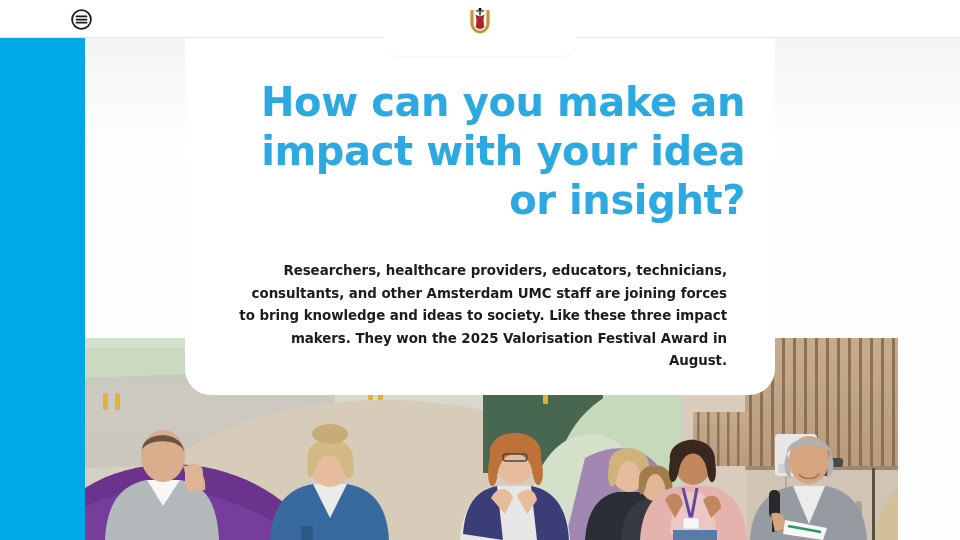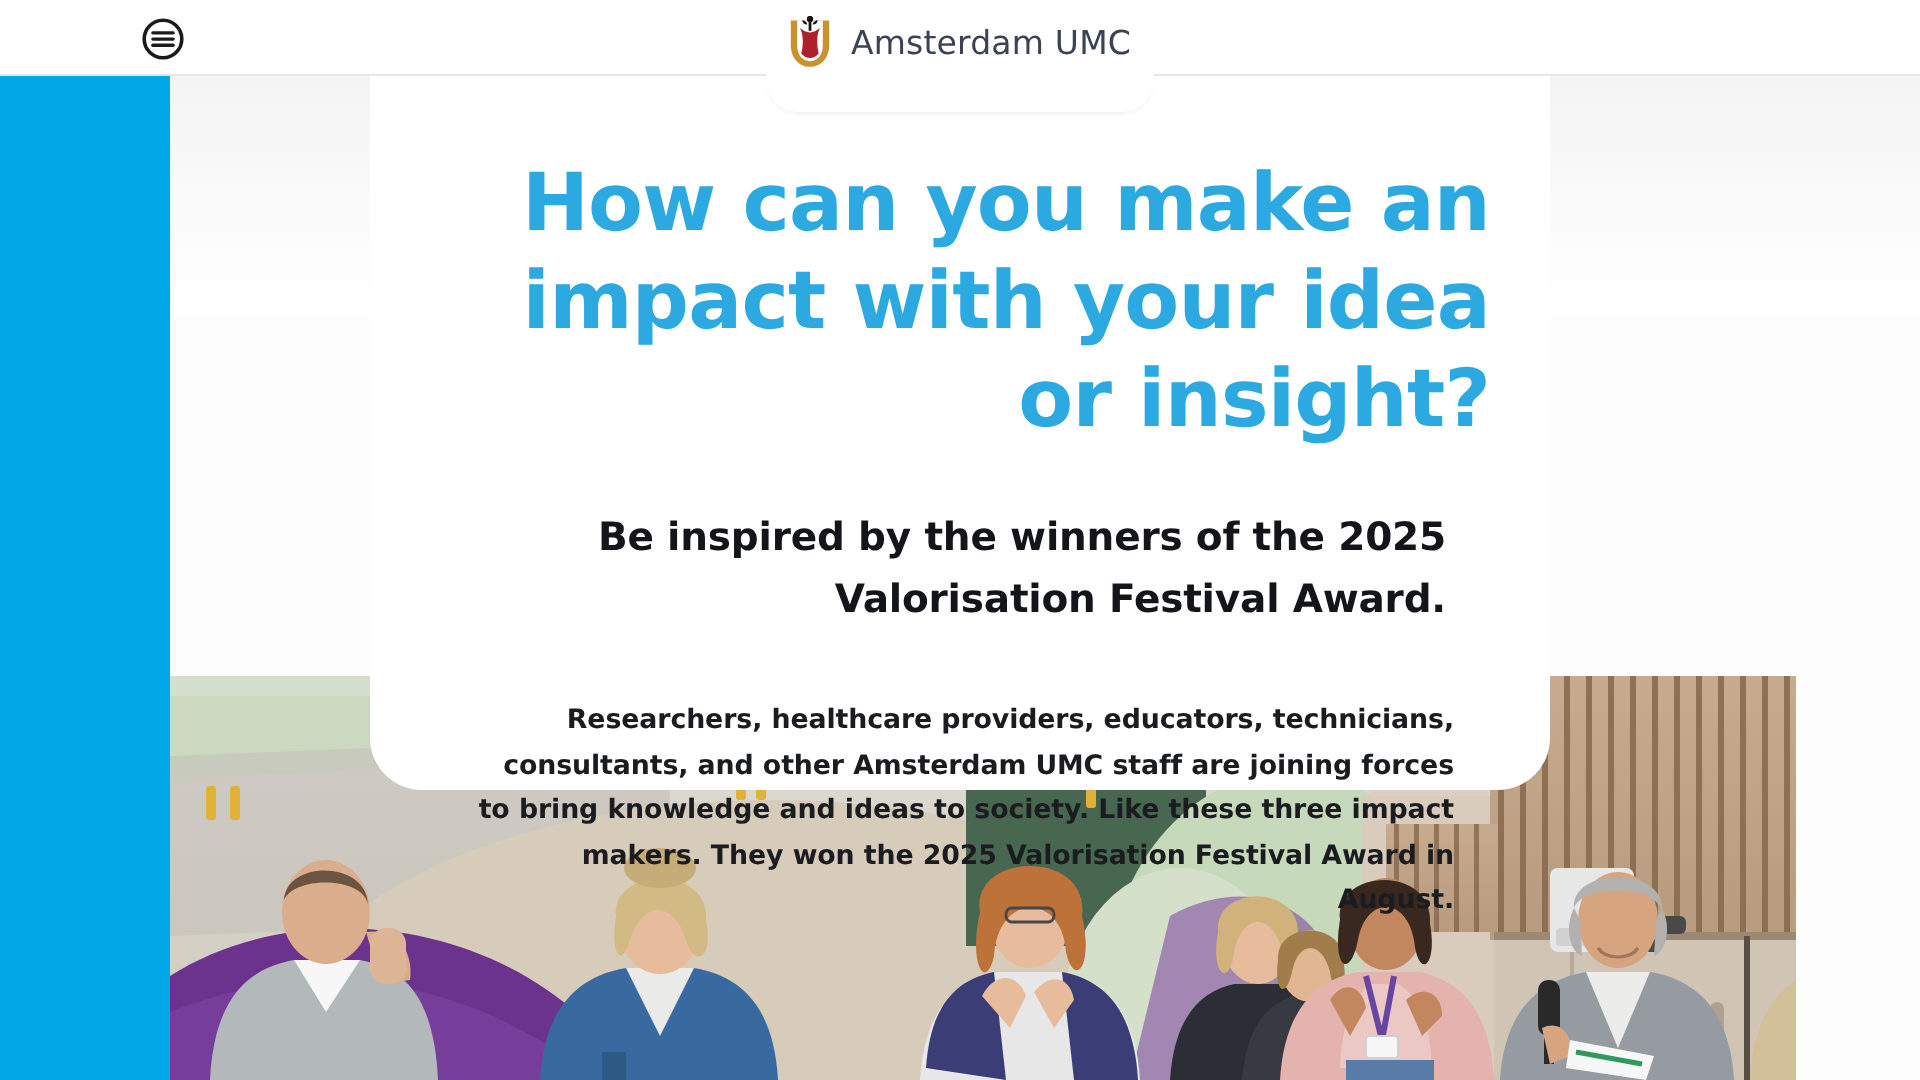--- a/index.html
+++ b/index.html
@@ -286,21 +286,20 @@
           <path d="M834 170 C 844 160, 862 162, 866 176 C 860 186, 840 186, 834 176 Z" fill="#e3b38c"></path>
         </g>
 
         <rect x="0" y="0" width="813" height="202" fill="#000" opacity="0.03"></rect>
       </g>
     </svg>
   </div>
 
   <div id="content-card">
     <h1 id="headline">How can you make an impact with your idea or insight?</h1>
-    <h2 id="subhead">Be inspired by the winners of the 2025 Valorisation Festival Award.</h2>
     <p id="intro">Researchers, healthcare providers, educators, technicians, consultants, and other Amsterdam UMC staff are joining forces to bring knowledge and ideas to society. Like these three impact makers. They won the 2025 Valorisation Festival Award in August.</p>
   </div>
 
   <div id="header">
     <div id="menu-btn">
       <svg width="21" height="21" viewBox="0 0 21 21" xmlns="http://www.w3.org/2000/svg">
         <circle cx="10.5" cy="10.5" r="9.4" fill="none" stroke="#1b1b1b" stroke-width="1.8"></circle>
         <rect x="4.6" y="6.6" width="11.8" height="1.7" rx="0.85" fill="#1b1b1b"></rect>
         <rect x="4.6" y="9.7" width="11.8" height="1.7" rx="0.85" fill="#1b1b1b"></rect>
         <rect x="4.6" y="12.8" width="11.8" height="1.7" rx="0.85" fill="#1b1b1b"></rect>
@@ -311,16 +310,15 @@
   <div id="logo-tab">
     <svg id="logo-mark" viewBox="0 0 22 27" xmlns="http://www.w3.org/2000/svg">
       <path d="M1.4 2.2 H20.6 V14.6 C20.6 21.1 16.4 25.4 11 25.4 C5.6 25.4 1.4 21.1 1.4 14.6 Z" fill="#C8932E"></path>
       <path d="M4.6 2.2 H17.4 V14.8 C17.4 19.7 14.6 22.6 11 22.6 C7.4 22.6 4.6 19.7 4.6 14.8 Z" fill="#FFFFFF"></path>
       <path d="M6.0 6.0 C6.0 6.0 7.4 8.4 7.4 12.6 C7.4 16.2 6.6 18.8 6.6 18.8 C8.0 20.4 9.4 21.0 11 21.0 C12.6 21.0 14.0 20.4 15.4 18.8 C15.4 18.8 14.6 16.2 14.6 12.6 C14.6 8.4 16.0 6.0 16.0 6.0 C14.4 7.4 12.6 8.2 11 8.2 C9.4 8.2 7.6 7.4 6.0 6.0 Z" fill="#B0202C"></path>
       <path d="M10.3 0.6 H11.7 V7.4 H10.3 Z" fill="#141414"></path>
       <circle cx="11" cy="1.5" r="1.6" fill="#141414"></circle>
       <path d="M7.1 2.1 C8.3 2.1 9.4 3.0 9.7 4.3 C8.4 4.4 7.2 3.5 7.1 2.1 Z" fill="#141414"></path>
       <path d="M14.9 2.1 C14.8 3.5 13.6 4.4 12.3 4.3 C12.6 3.0 13.7 2.1 14.9 2.1 Z" fill="#141414"></path>
     </svg>
-    <span id="logo-text">Amsterdam UMC</span>
   </div>
 
 </div>
 
 </body></html>

